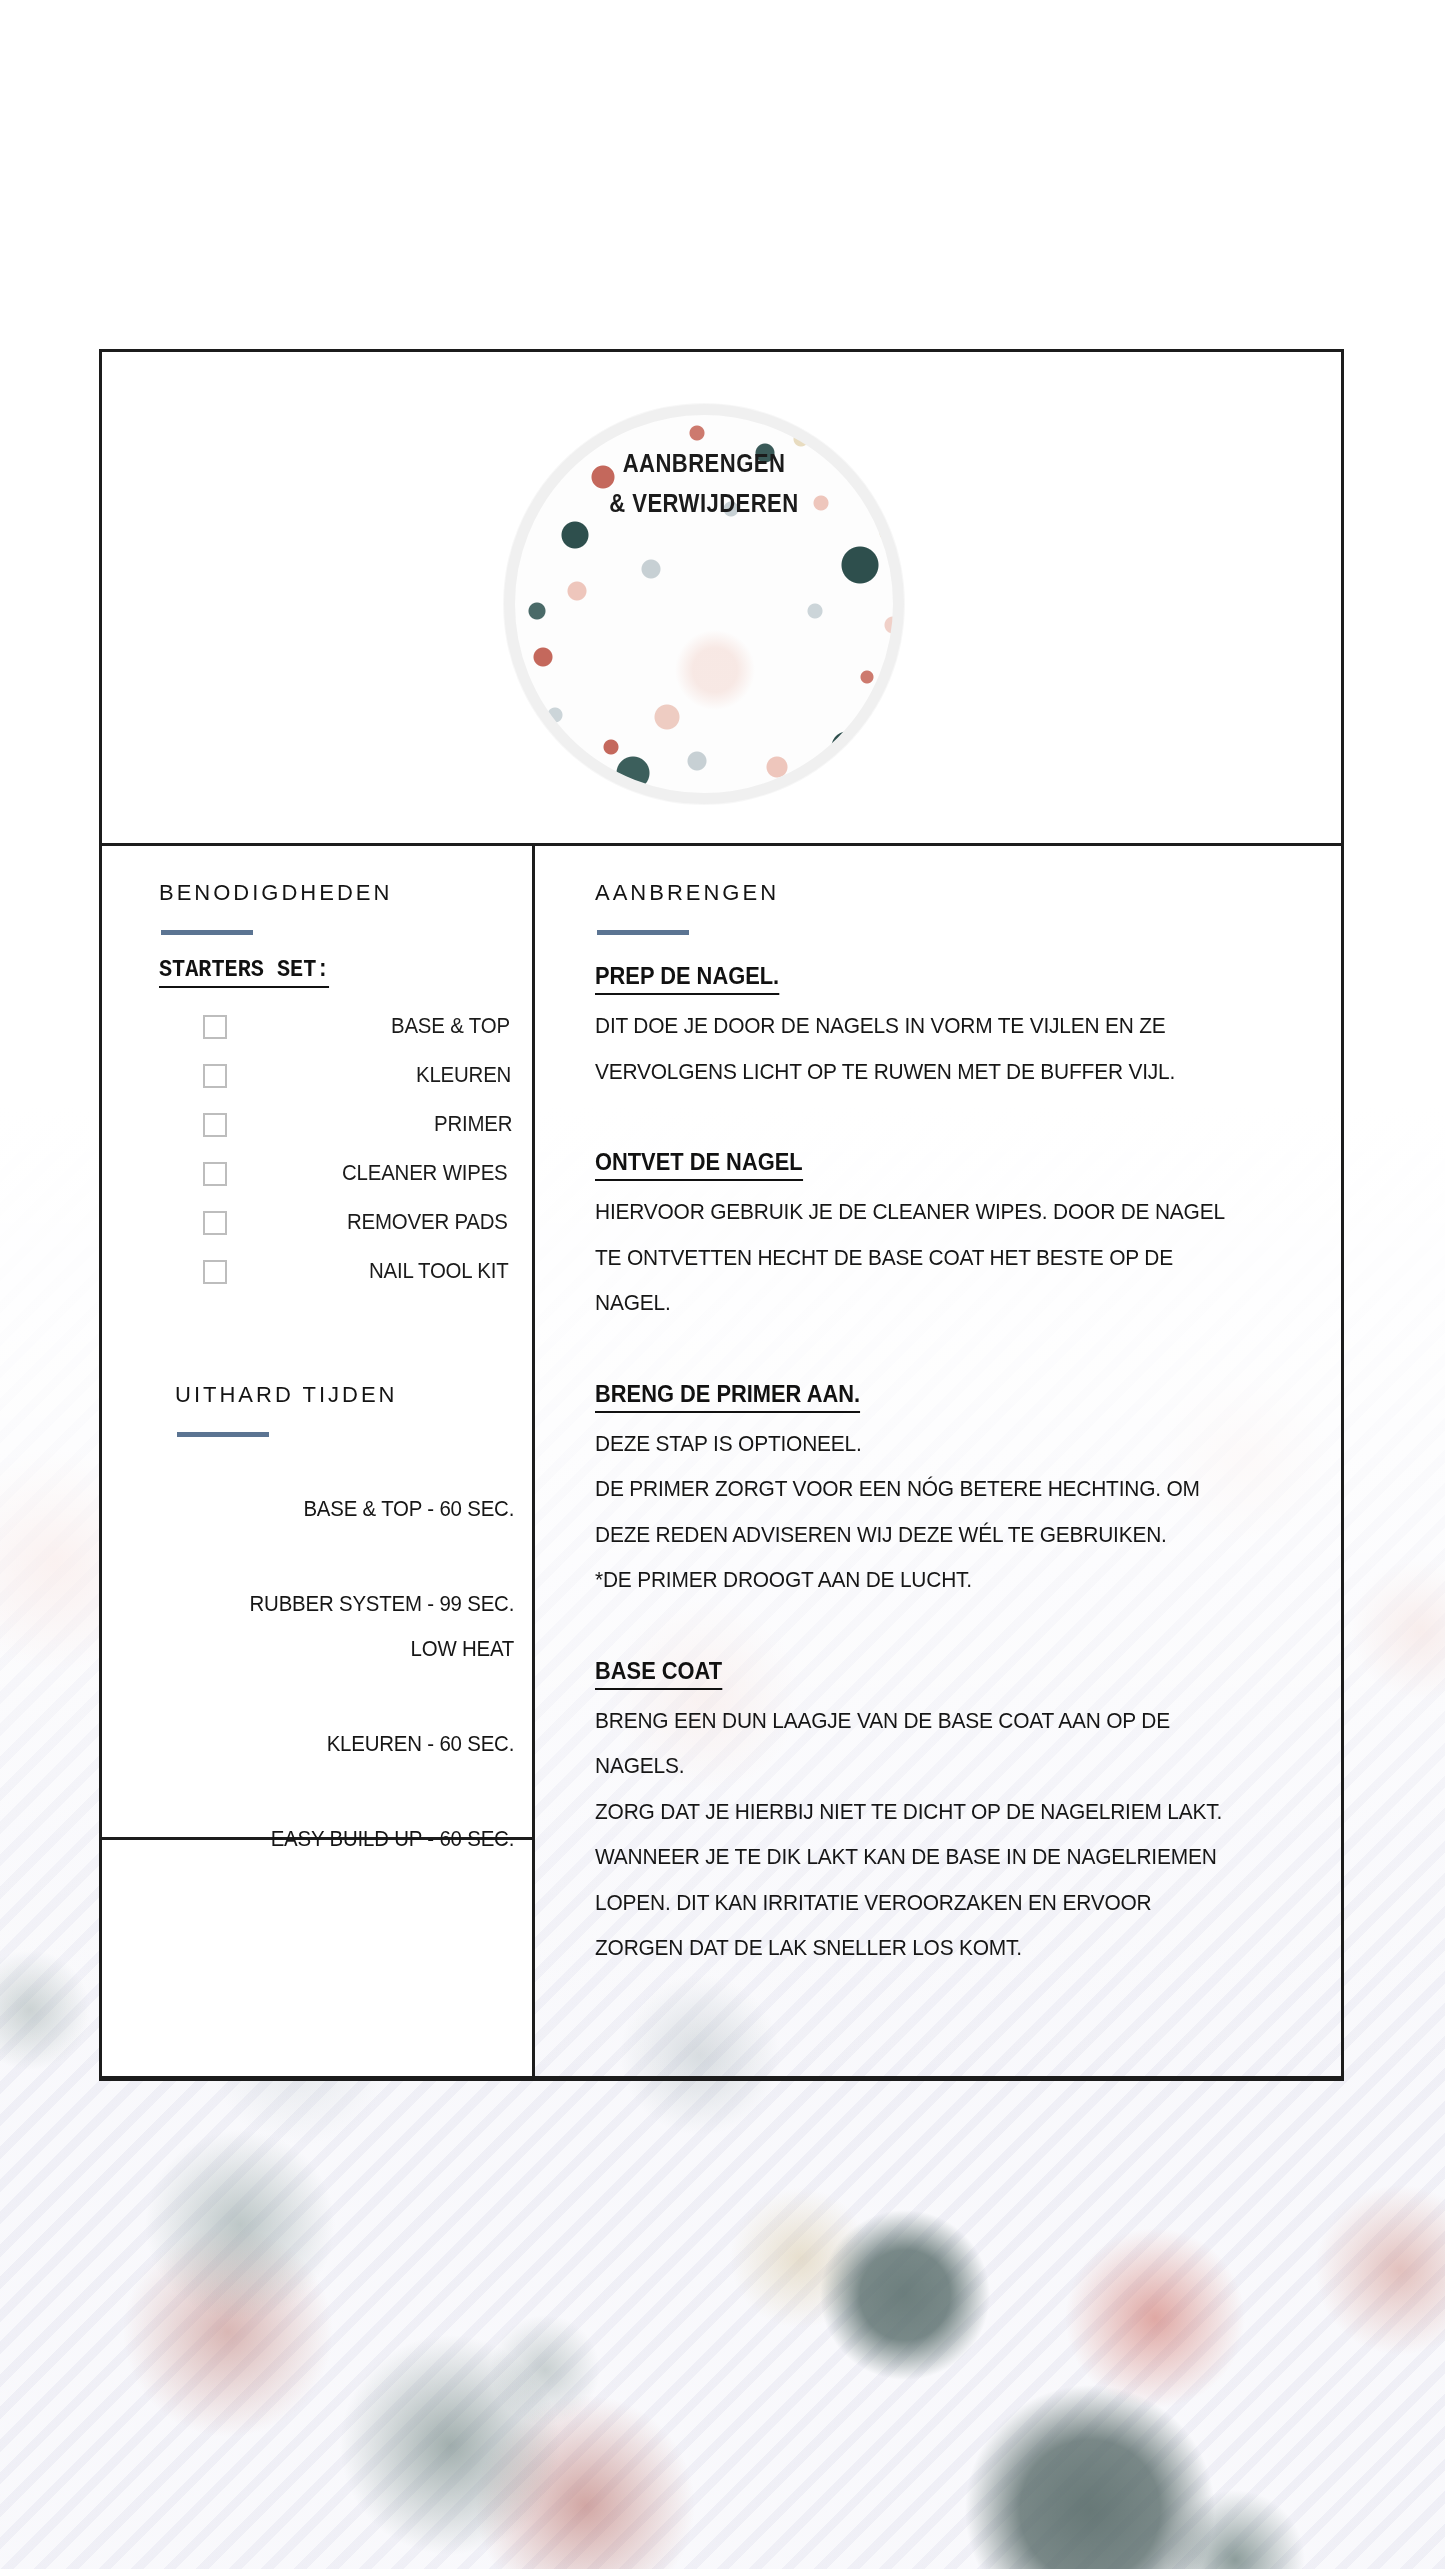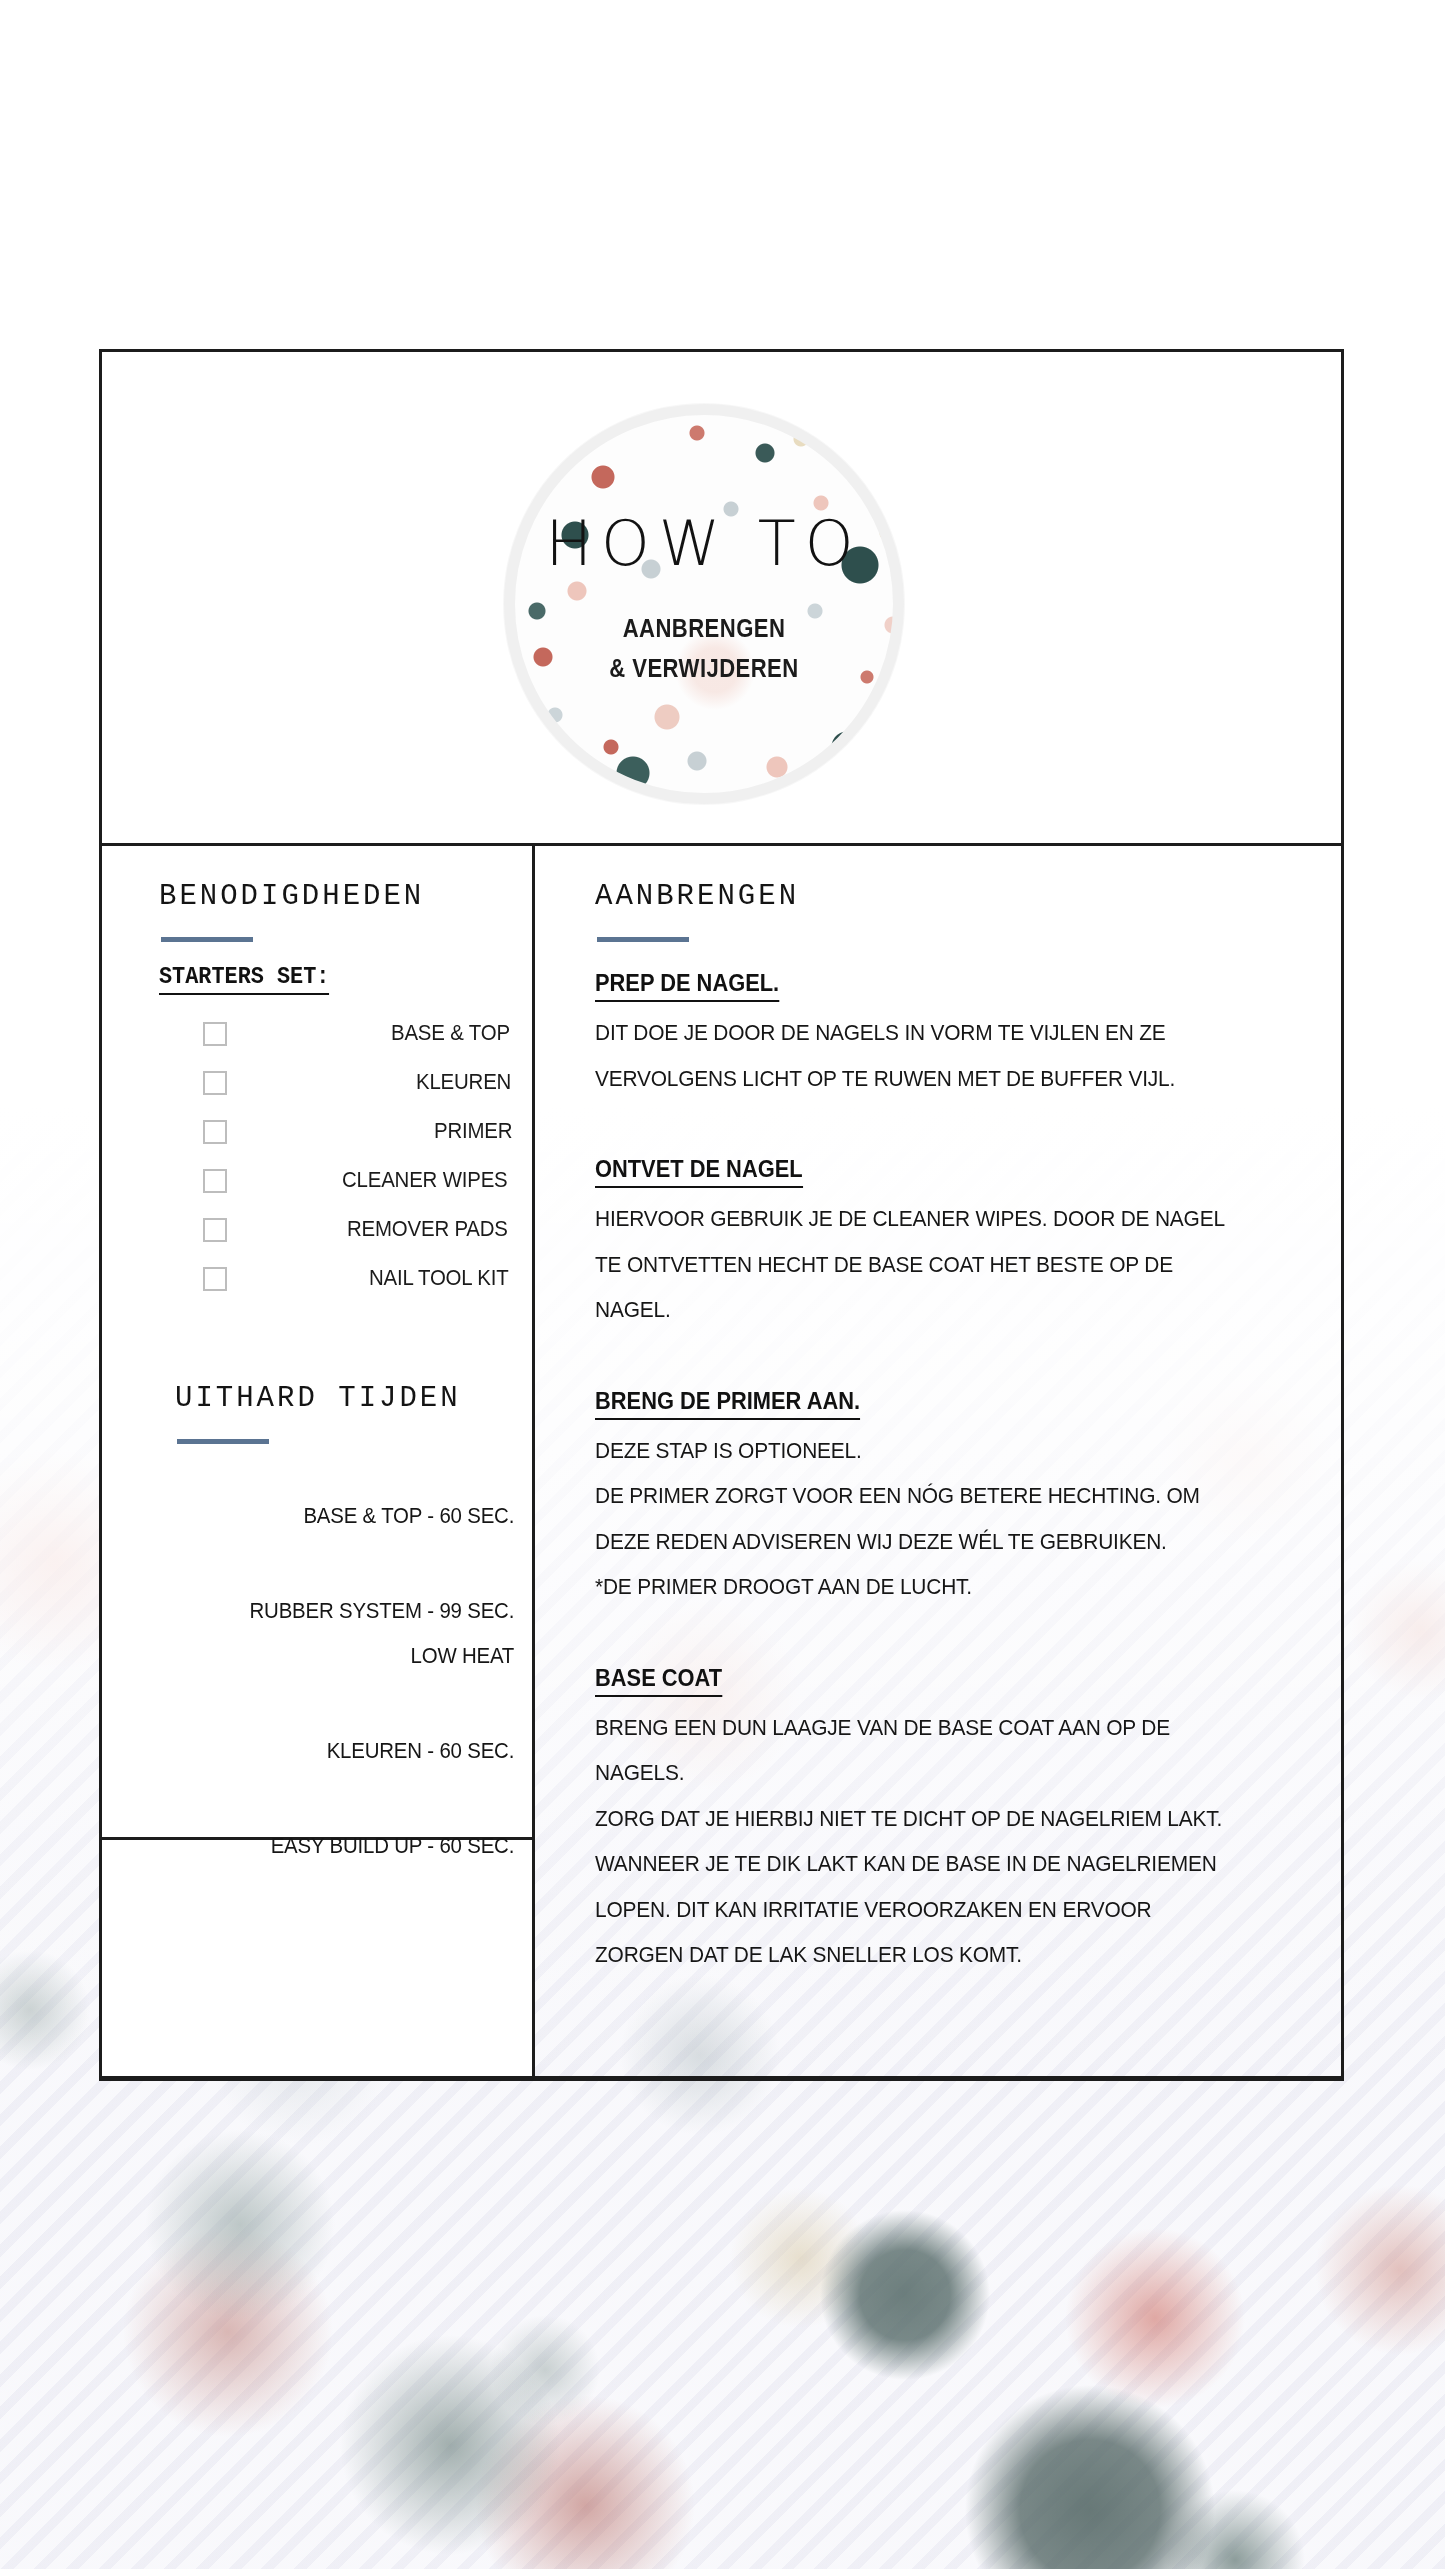--- a/index.html
+++ b/index.html
@@ -84,21 +84,21 @@
       radial-gradient(circle at 286px 24px, #e8dcc0 0 7px, rgba(232,220,192,0) 8px),
       radial-gradient(circle at 372px 118px, #e8dcc0 0 7px, rgba(232,220,192,0) 8px),
       radial-gradient(circle at 200px 255px, rgba(246,227,222,0.8) 0 22px, rgba(246,227,222,0) 40px),
       radial-gradient(circle at 196px 190px, #fdfdfd 0 120px, rgba(253,253,253,0) 150px);
   }
   .logo-title{margin-top:92px;font-family:"DejaVu Sans",sans-serif;font-weight:200;
     font-size:62px;letter-spacing:9px;color:#121212;white-space:nowrap;}
   .logo-sub{margin-top:28px;font-weight:700;font-size:26px;line-height:40px;
     letter-spacing:0.5px;color:#1b1b1b;transform:scaleX(0.85);transform-origin:center top;}
   
-  .serif-heading{font-family:Liberation Mono, monospace;font-size:29px;
+  .serif-heading{font-family:Liberation Sans, sans-serif;font-size:22px;
     letter-spacing:3px;color:#141414;white-space:nowrap;}
   .accent-line{width:92px;height:5px;background:#5b7492;margin-top:24px;margin-left:2px;}
   .bold-underline{display:inline-block;font-size:23px;font-weight:700;color:#111;
     border-bottom:2.5px solid #111;padding-bottom:3px;white-space:nowrap;
     transform:scaleX(0.95);transform-origin:left center;}
   .cond{transform:scaleX(0.95);transform-origin:left center;white-space:nowrap;}
   .list-title-row{margin-top:22px;font-family:Liberation Mono, monospace;}
   .checklist{margin-top:14px;}
   .check-item{display:flex;align-items:center;height:49px;padding-left:44px;justify-content:space-between;}
   .checkbox{width:20px;height:20px;border:2px solid #bdbdbd;background:#fff;
@@ -116,21 +116,20 @@
 </head>
 <body>
 
 <div class="watercolor"></div>
 <div class="watercolor-fade"></div>
 
 <div class="frame">
 
   <div class="header-area">
     <div class="logo-circle">
-      <div class="logo-title">HOW TO</div>
       <div class="logo-sub">
         <div>AANBRENGEN</div>
         <div>&amp; VERWIJDEREN</div>
       </div>
     </div>
   </div>
   <div class="divider-h1"></div>
 
   <div class="left-col">
 

